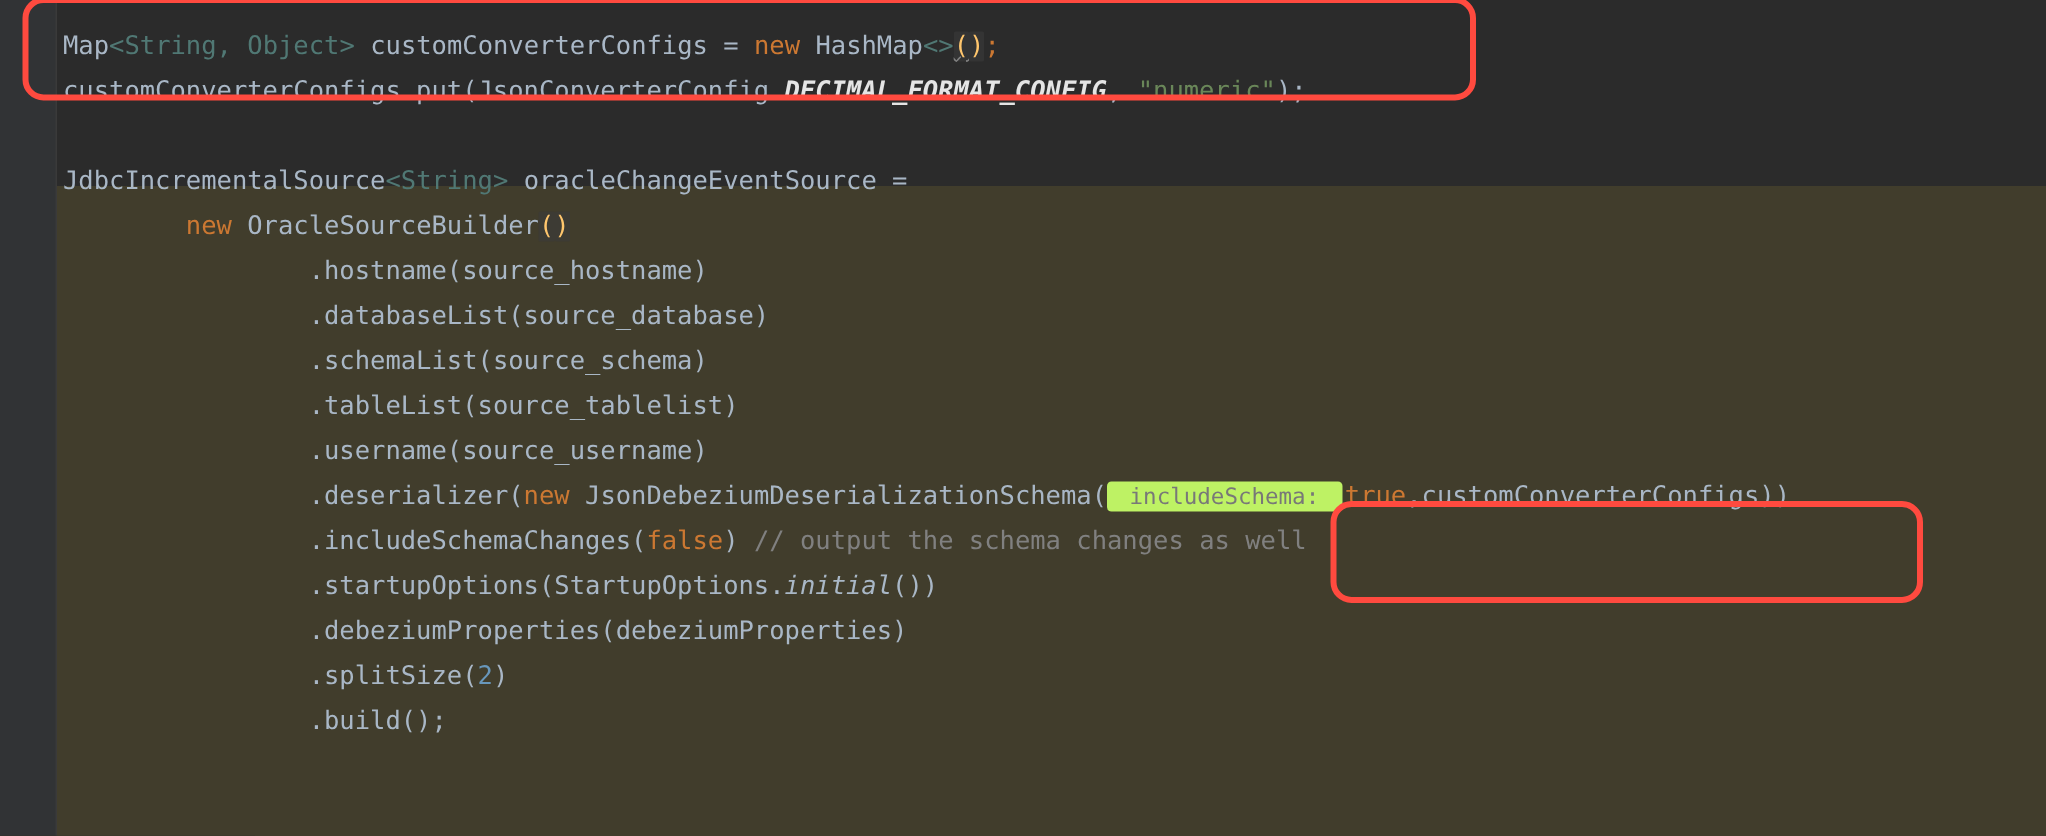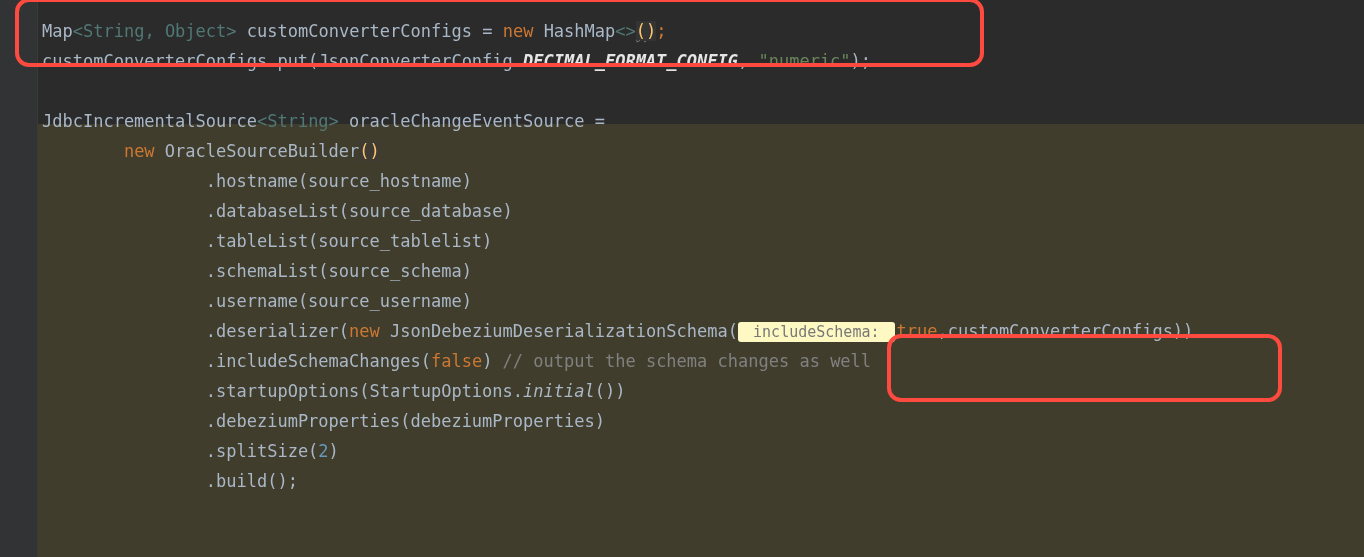--- a/index.html
+++ b/index.html
@@ -49,21 +49,21 @@
     .paren-highlight {
       color: #ffc66d;
       background: rgba(58, 58, 58, 0.6);
       border-radius: 1px;
     }
     .number { color: #6897bb; }
     .comment { color: #808080; }
     .italic { font-style: italic; }
     .keyword-orange { color: #cc7832; }
     .hint-pill {
-      background: #fef9c3;
+      background: #bef264;
       color: #787878;
       border-radius: 3px;
       padding: 1px 6px 1px 6px;
       font-size: 15px;
       margin-right: 2px;
     }
     .red-box-1 {
       position: absolute;
       left: 15px;
       top: -2px;
@@ -105,23 +105,23 @@
 
   <div class="code-line"><span>JdbcIncrementalSource</span><span class="generic">&lt;</span><span class="generic">String</span><span class="generic">&gt;</span><span> oracleChangeEventSource =</span></div>
 
   <div class="code-line"><span>        </span><span class="keyword-orange">new </span><span>OracleSourceBuilder</span><span class="paren-highlight">(</span><span class="paren-highlight">)</span></div>
 
   <div class="code-line"><span>                </span><span>.hostname(source_hostname)</span></div>
 
 
   <div class="code-line"><span>                </span><span>.databaseList(source_database)</span></div>
 
+  <div class="code-line"><span>                </span><span>.schemaList(source_schema)</span></div>
+
   <div class="code-line"><span>                </span><span>.tableList(source_tablelist)</span></div>
-
-  <div class="code-line"><span>                </span><span>.schemaList(source_schema)</span></div>
 
   <div class="code-line"><span>                </span><span>.username(source_username)</span></div>
 
 
   <div class="code-line"><span>                </span><span>.deserializer(</span><span class="keyword-orange">new </span><span>JsonDebeziumDeserializationSchema(</span><span class="hint-pill"> includeSchema: </span><span class="keyword-orange">true</span><span>,customConverterConfigs))</span></div>
 
   <div class="code-line"><span>                </span><span>.includeSchemaChanges(</span><span class="keyword-orange">false</span><span>) </span><span class="comment">// output the schema changes as well</span></div>
 
   <div class="code-line"><span>                </span><span>.startupOptions(StartupOptions.</span><span class="italic">initial</span><span>())</span></div>
 

